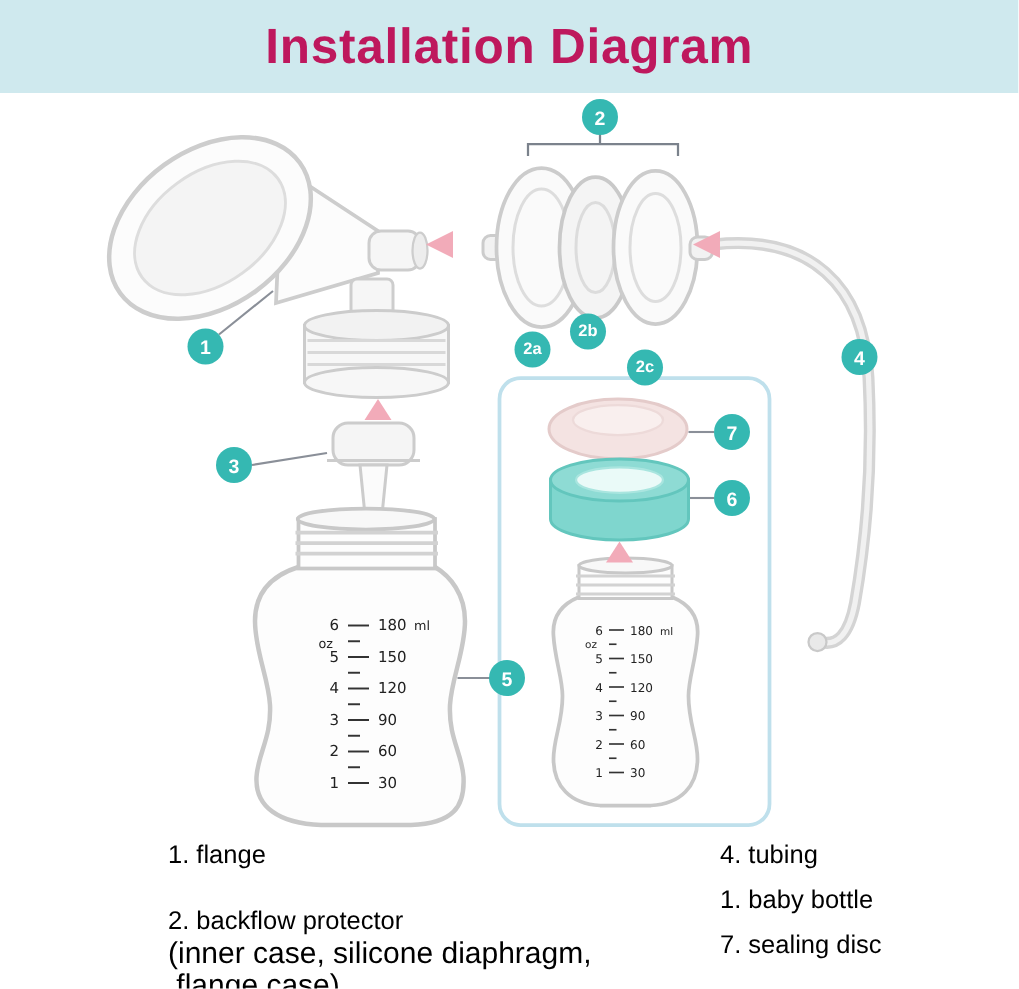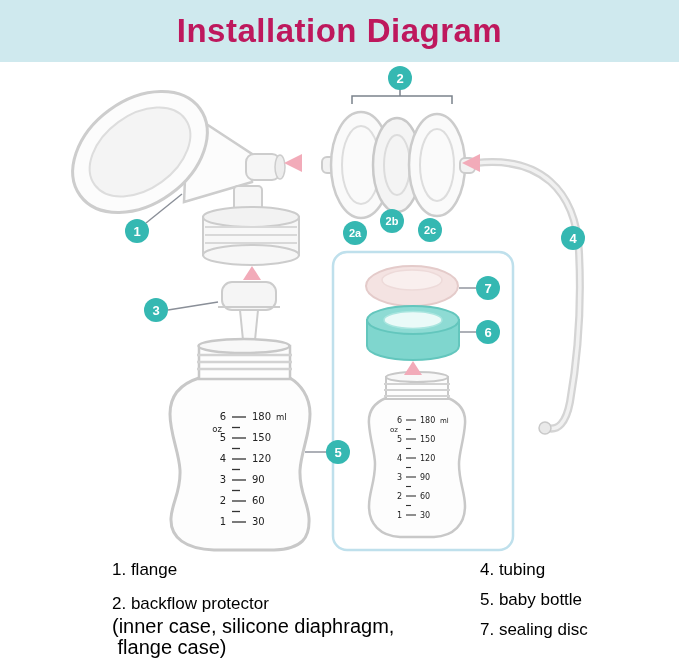--- a/index.html
+++ b/index.html
@@ -17,21 +17,21 @@
   .diagram-svg{position:absolute;top:62px;left:0;}
   .badge{
     position:absolute;width:24px;height:24px;border-radius:50%;
     background:#35b8b2;color:#ffffff;font-weight:bold;font-size:13px;
     display:flex;align-items:center;justify-content:center;z-index:5;
   }
   .badge.small{font-size:11px;}
   .legend-left{position:absolute;left:112px;top:560px;color:#000;}
   .legend-right{position:absolute;left:458px;top:560px;color:#000;}
   .legend-item{font-size:17px;white-space:pre;}
-  .legend-left .legend-item{margin-bottom:14px;}
+  .legend-left .legend-item{margin-bottom:24px;}
   .legend-right .legend-item{margin-bottom:10px;margin-left:22px;}
   .legend-sub{font-size:20px;line-height:21px;white-space:pre;}
   .legend-item.after-sub{margin-top:4px;}
 </style>
 </head>
 <body>
 
 <div class="header">
   <div class="title">Installation Diagram</div>
 </div>
@@ -197,31 +197,31 @@
     <line x1="305" y1="390" x2="333" y2="390"></line>
     <line x1="460" y1="270" x2="476" y2="270"></line>
     <line x1="459" y1="226" x2="476" y2="226"></line>
   </g>
 </svg>
 
 <div class="badge" style="left:125px;top:219px">1</div>
 <div class="badge" style="left:388px;top:66px">2</div>
 <div class="badge small" style="left:343px;top:221px">2a</div>
 <div class="badge small" style="left:380px;top:209px">2b</div>
-<div class="badge small" style="left:418px;top:218px">2c</div>
+<div class="badge small" style="left:418px;top:233px">2c</div>
 <div class="badge" style="left:144px;top:298px">3</div>
 <div class="badge" style="left:561px;top:226px">4</div>
 <div class="badge" style="left:326px;top:440px">5</div>
 <div class="badge" style="left:476px;top:320px">6</div>
 <div class="badge" style="left:476px;top:276px">7</div>
 
 <div class="legend-left">
   <div class="legend-item">1. flange</div>
   <div class="legend-item" style="margin-bottom:2px">2. backflow protector</div>
   <div class="legend-sub">(inner case, silicone diaphragm,</div>
   <div class="legend-sub"> flange case)</div>
   <div class="legend-item after-sub">3. duckbill valve</div>
 </div>
 <div class="legend-right">
   <div class="legend-item">4. tubing</div>
-  <div class="legend-item">5. baby bottle</div>
+  <div class="legend-item">1. baby bottle</div>
   <div class="legend-item">7. sealing disc</div>
 </div>
 
 </body></html>

